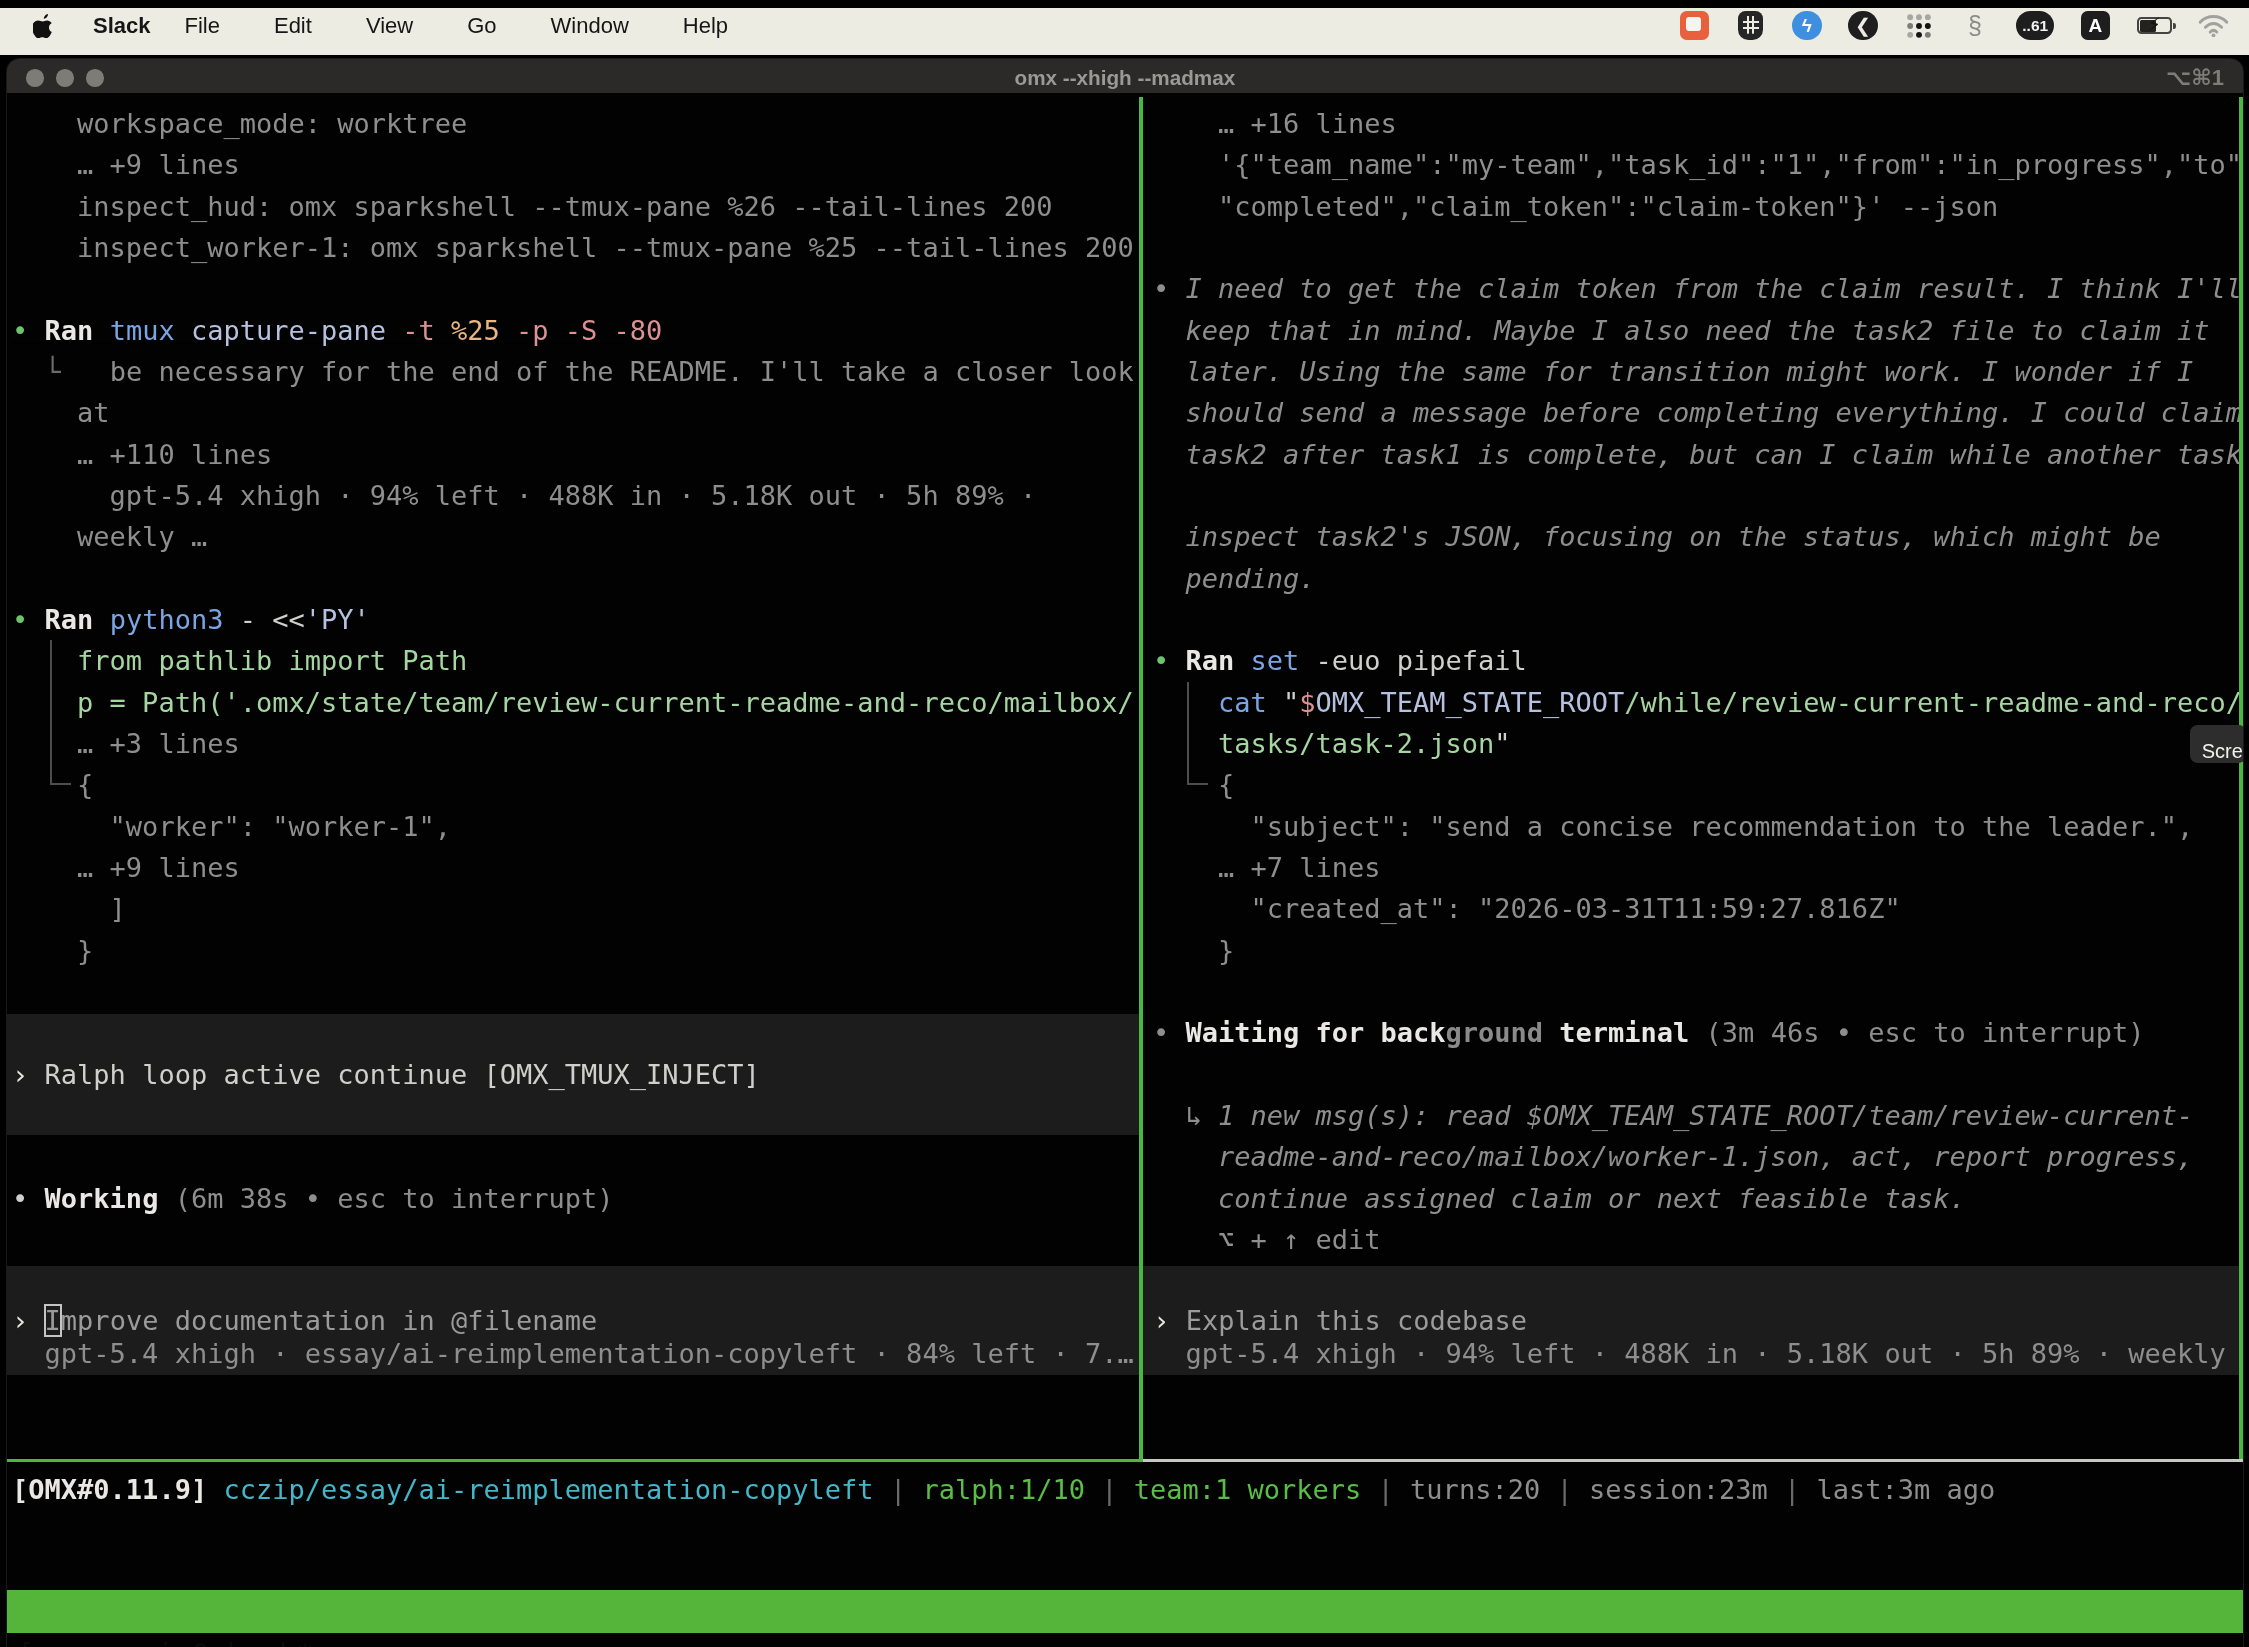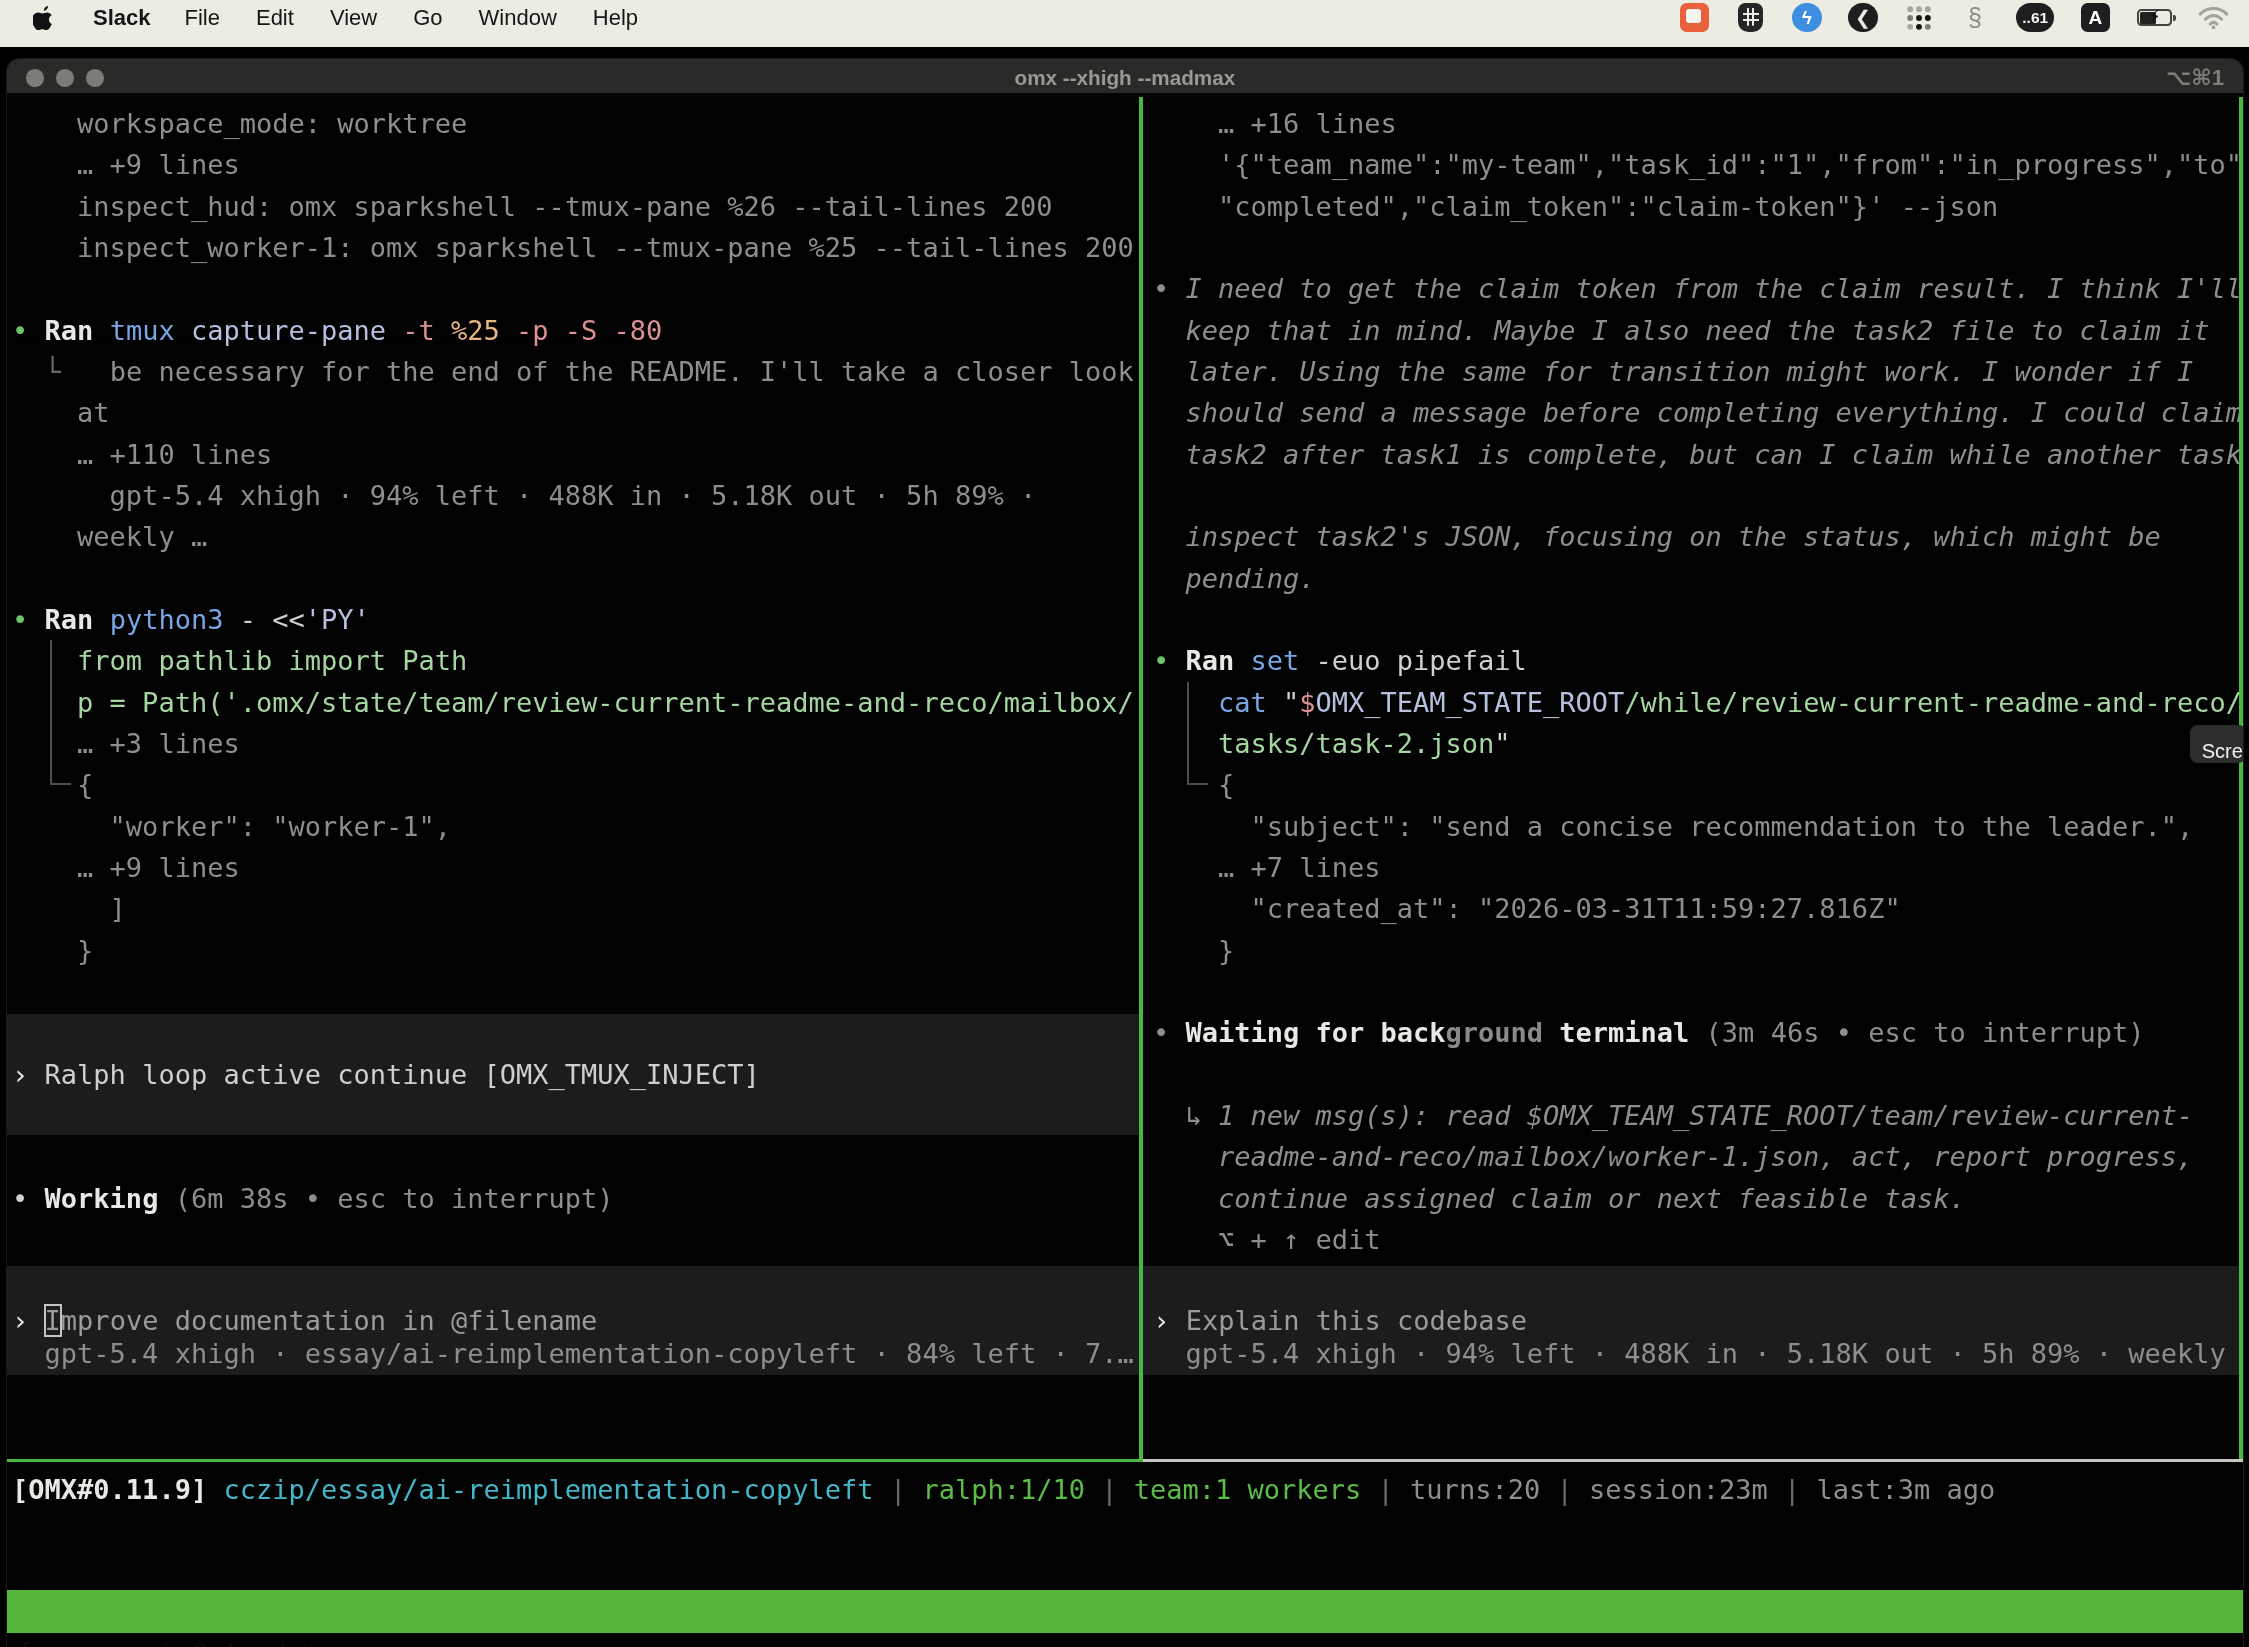--- a/index.html
+++ b/index.html
@@ -1,21 +1,21 @@
 <!DOCTYPE html>
 <html style="font-size:11.8px"><head>
 <meta charset="utf-8">
 <style>
   html,body{margin:0;padding:0;background:#000;width:2250px;height:1648px;overflow:hidden;}
   *{box-sizing:border-box;}
   .mono{font-family:"DejaVu Sans Mono","Liberation Mono",monospace;}
   .sans{font-family:"Liberation Sans","DejaVu Sans",sans-serif;}
 
   
-  .desktop-strip{position:absolute;left:0;top:0;width:2250px;height:47px;background:#edece3;}
+  .desktop-strip{position:absolute;left:0;top:8px;width:2250px;height:47px;background:#edece3;}
   .menubar{position:absolute;left:0;top:0;width:2250px;height:35px;display:flex;align-items:center;
            font-family:"Liberation Sans","DejaVu Sans",sans-serif;font-size:22px;color:#161616;}
   .menubar-left{display:flex;align-items:center;gap:34px;padding-left:29.5px;}
   .menubar-left .app-name{font-weight:700;}
   .menubar-right{margin-left:auto;display:flex;align-items:center;gap:26.6px;padding-right:20.7px;}
   .mb-icon{display:flex;align-items:center;justify-content:center;height:31px;min-width:29.5px;}
   .icon-chat{width:29.5px;height:29.5px;background:#e8603c;border-radius:6.6px;position:relative;}
   .icon-chat::after{content:"";position:absolute;left:6.6px;top:5.9px;width:14.8px;height:14px;background:#f6f4ee;border-radius:3px;}
   .icon-chat::before{content:"";position:absolute;left:6.6px;bottom:2.2px;width:7.4px;height:7.4px;background:#e8603c;transform:skewX(-18deg);}
   .icon-shield{width:25px;height:29.5px;background:#262626;border-radius:7.4px 7.4px 10.3px 10.3px;position:relative;}
@@ -110,21 +110,21 @@
 
 <div class="desktop-strip">
   <div class="menubar">
     <div class="menubar-left">
       <span class="mb-icon">
         <svg width="22" height="25" viewBox="0 0 24 28" fill="#111">
           <path d="M16.4 1.2c.2 1.3-.4 2.6-1.2 3.5-.8 1-2.1 1.7-3.3 1.6-.2-1.2.5-2.5 1.2-3.3.8-.9 2.2-1.6 3.3-1.8zM20.7 21.3c-.6 1.4-.9 2-1.7 3.2-1.1 1.7-2.6 3.8-4.5 3.8-1.7 0-2.1-1.1-4.4-1.1-2.3 0-2.8 1.1-4.5 1.1-1.9 0-3.3-1.9-4.4-3.6C-1.9 20-2.2 14.6-.2 11.7c1.4-2 3.6-3.2 5.6-3.2 2.1 0 3.4 1.1 5.1 1.1 1.7 0 2.7-1.1 5.1-1.1 1.8 0 3.7 1 5.1 2.7-4.5 2.4-3.8 8.7 0 10.1z"></path>
         </svg>
       </span>
       <span class="app-name">Slack</span>
-      <span id="menu-items" style="display:flex;gap:36px;">
+      <span id="menu-items" style="display:flex;gap:54px;">
           <span>File</span>
           <span>Edit</span>
           <span>View</span>
           <span>Go</span>
           <span>Window</span>
           <span>Help</span>
         </span>
     </div>
     <div class="menubar-right">
       <span class="mb-icon">

